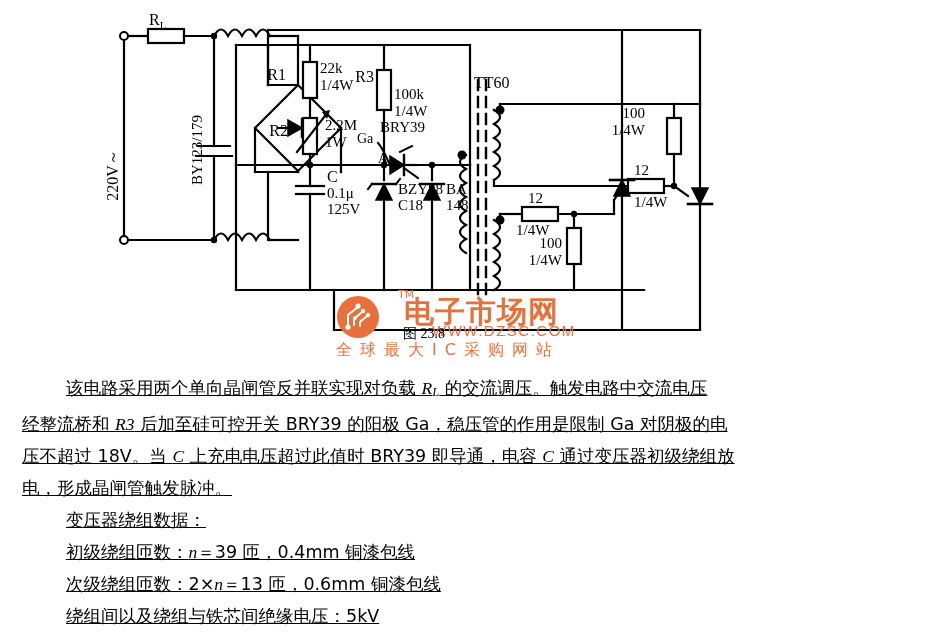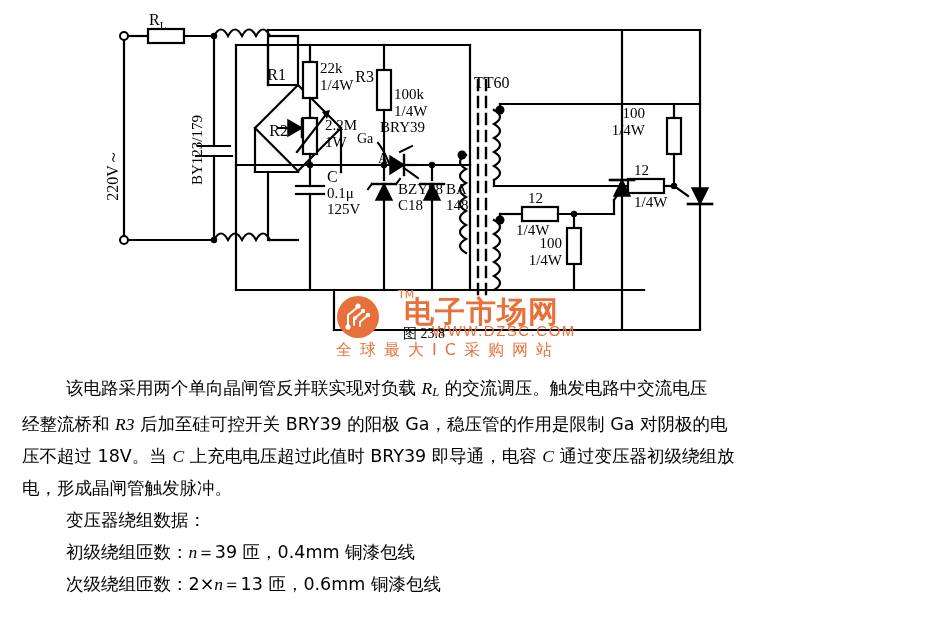--- a/index.html
+++ b/index.html
@@ -44,20 +44,21 @@
     position:absolute;left:403px;top:325px;
     font-family:"Liberation Serif", serif;
     font-size:14px;color:#000;white-space:nowrap;
   }
   #prose{
     position:absolute;left:0;top:372px;width:928px;
     font-family:"DejaVu Sans", sans-serif;
     font-size:17.5px;
     line-height:32px;
     color:#000;
+    text-decoration:underline;
   }
   #prose .ln{
     white-space:nowrap;
     padding-left:22px;
   }
   #prose .ln.ind{padding-left:66px;}
   .it{font-family:"Liberation Serif",serif;font-style:italic;}
   .sub{font-size:0.72em;vertical-align:-0.18em;}
   text{font-family:"Liberation Serif", serif;}
 </style>
@@ -319,13 +320,14 @@
 </div>
 
 <div id="prose">
   <div class="ln ind"><span>该电路采用两个单向晶闸管反并联实现对负载 </span><span class="it">R</span><span class="it sub">L</span><span> 的交流调压。触发电路中交流电压</span></div>
   <div class="ln"><span>经整流桥和 </span><span class="it">R3</span><span> 后加至硅可控开关 BRY39 的阳极 Ga，稳压管的作用是限制 Ga 对阴极的电</span></div>
   <div class="ln"><span>压不超过 18V。当 </span><span class="it">C</span><span> 上充电电压超过此值时 BRY39 即导通，电容 </span><span class="it">C</span><span> 通过变压器初级绕组放</span></div>
   <div class="ln">电，形成晶闸管触发脉冲。</div>
   <div class="ln ind">变压器绕组数据：</div>
   <div class="ln ind"><span>初级绕组匝数：</span><span class="it">n</span><span>＝39 匝，0.4mm 铜漆包线</span></div>
   <div class="ln ind"><span>次级绕组匝数：2×</span><span class="it">n</span><span>＝13 匝，0.6mm 铜漆包线</span></div>
+  <div class="ln ind">绕组间以及绕组与铁芯间绝缘电压：5kV</div>
 </div>
 
 </body></html>

